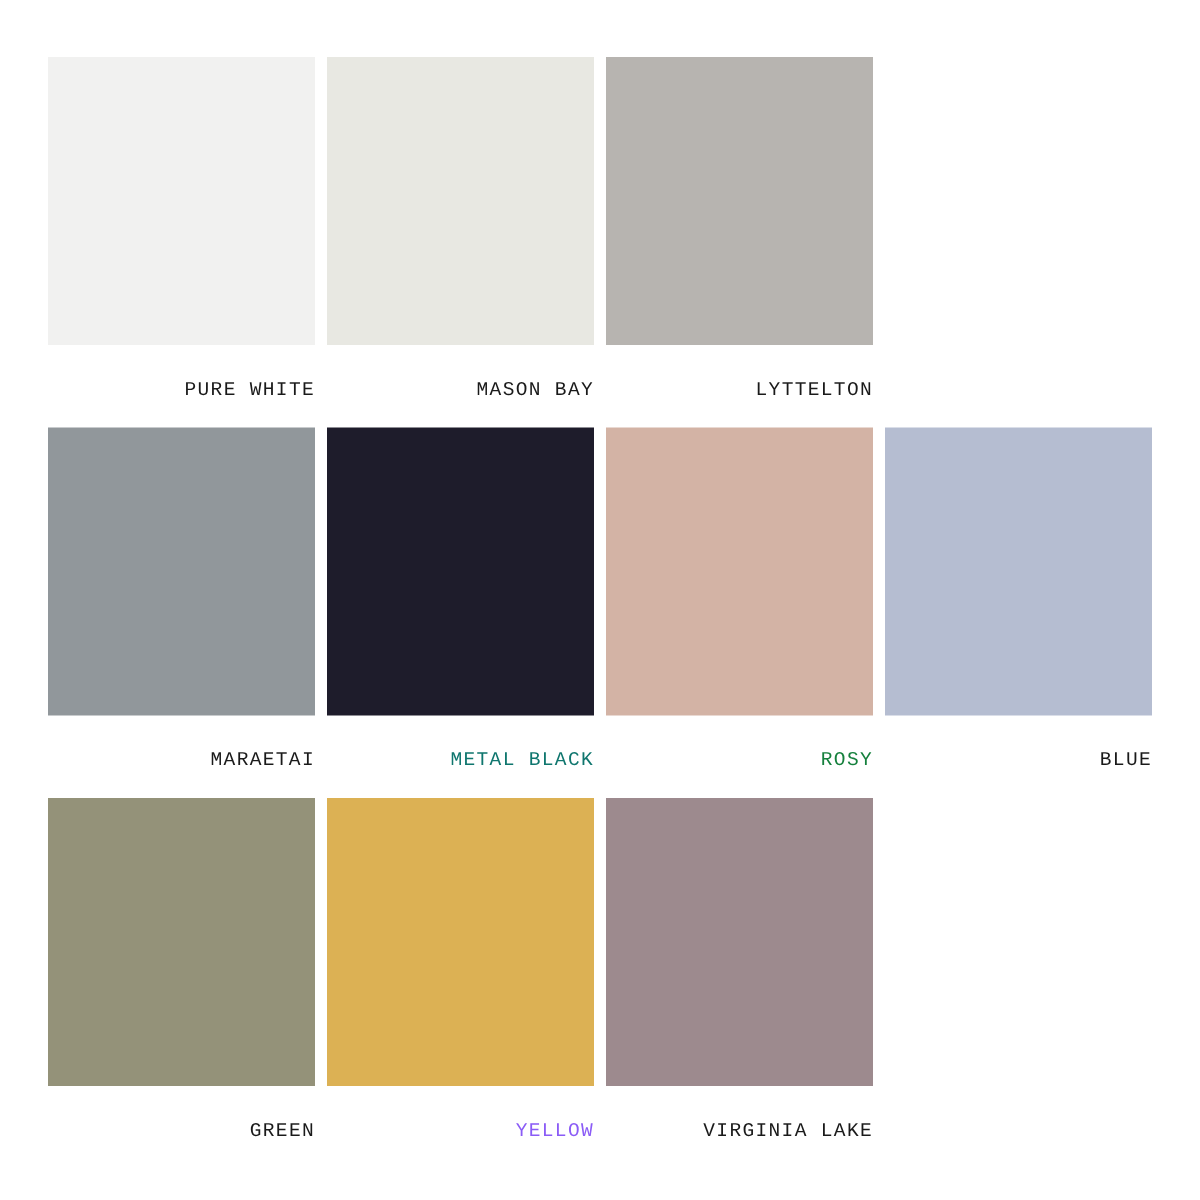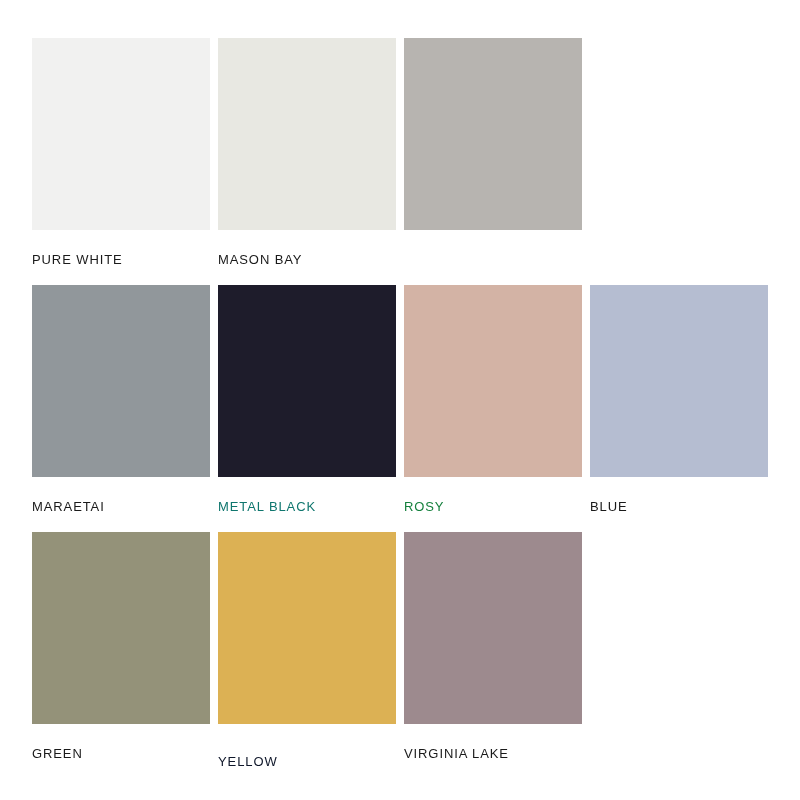--- a/index.html
+++ b/index.html
@@ -39,22 +39,22 @@
   }
 
   .swatch-chip {
     width: 100%;
     height: 192px;
     display: block;
   }
 
   .swatch-label {
     display: block;
-    text-align: left;
-    font-family: Liberation Sans, sans-serif;
+    text-align: right;
+    font-family: Liberation Mono, monospace;
     font-size: 13px;
     line-height: 1;
     letter-spacing: 0.9px;
     color: #1a1a1a;
     text-transform: uppercase;
     padding-top: 23px;
     white-space: nowrap;
   }
 </style>
 </head>
@@ -66,20 +66,21 @@
     <div class="swatch-cell">
       <span class="swatch-chip" style="background-color: rgb(241, 241, 240);"></span>
       <span class="swatch-label" style="color: rgb(26, 26, 26);">PURE WHITE</span>
     </div>
     <div class="swatch-cell">
       <span class="swatch-chip" style="background-color: rgb(232, 232, 226);"></span>
       <span class="swatch-label" style="color: rgb(26, 26, 26);">MASON BAY</span>
     </div>
     <div class="swatch-cell">
       <span class="swatch-chip" style="background-color: rgb(183, 180, 176);"></span>
+      <span class="swatch-label" style="color: rgb(26, 26, 26);">LYTTELTON</span>
     </div>
   </div>
 
   <div class="swatch-row">
     <div class="swatch-cell">
       <span class="swatch-chip" style="background-color: rgb(145, 151, 155);"></span>
       <span class="swatch-label" style="color: rgb(26, 26, 26);">MARAETAI</span>
     </div>
     <div class="swatch-cell">
       <span class="swatch-chip" style="background-color: rgb(30, 28, 43);"></span>
@@ -95,21 +96,21 @@
     </div>
   </div>
 
   <div class="swatch-row">
     <div class="swatch-cell">
       <span class="swatch-chip" style="background-color: rgb(148, 146, 121);"></span>
       <span class="swatch-label" style="color: rgb(26, 26, 26);">GREEN</span>
     </div>
     <div class="swatch-cell">
       <span class="swatch-chip" style="background-color: rgb(220, 177, 84);"></span>
-      <span class="swatch-label" style="color: #0f172a; margin-top: 8px;">YELLOW</span>
+      <span class="swatch-label" style="color: #8b5cf6;">YELLOW</span>
     </div>
     <div class="swatch-cell">
       <span class="swatch-chip" style="background-color: rgb(157, 138, 142);"></span>
       <span class="swatch-label" style="color: rgb(26, 26, 26);">VIRGINIA LAKE</span>
     </div>
   </div>
 
 </div>
 
 </body></html>

